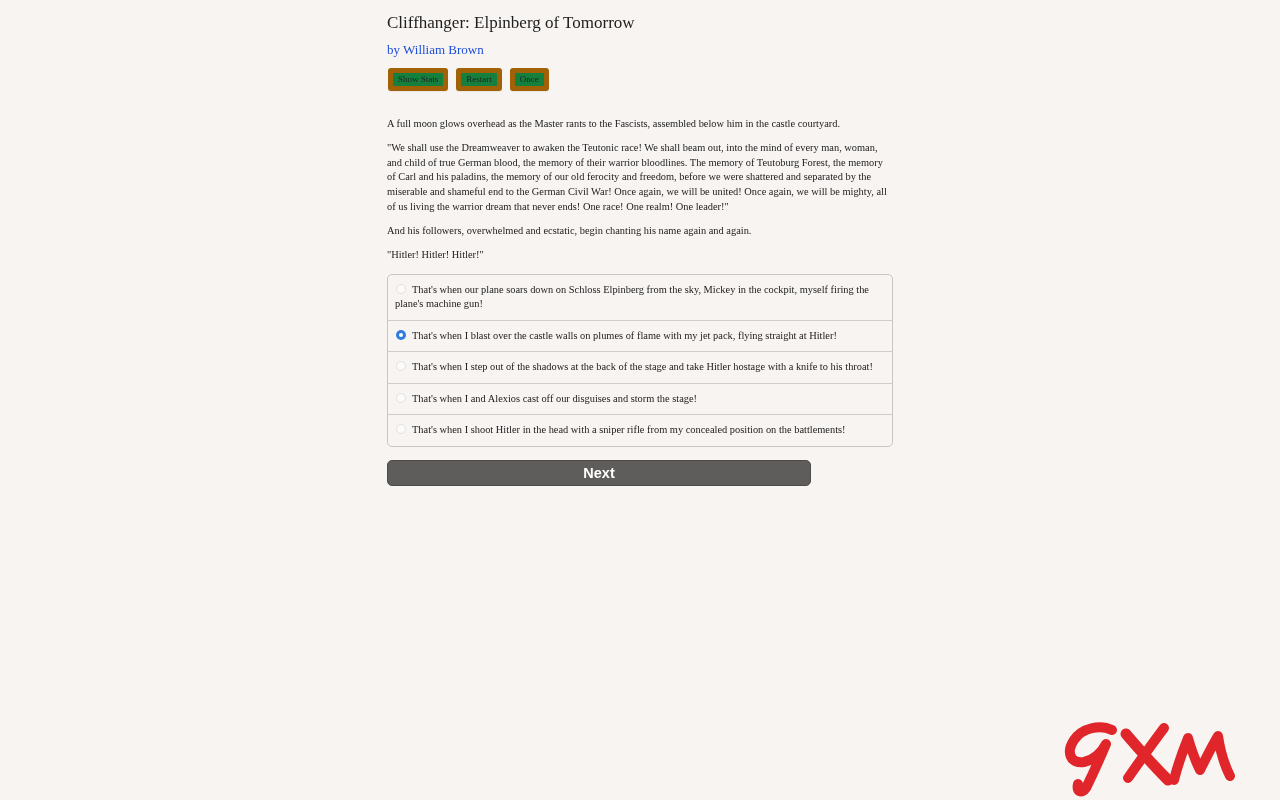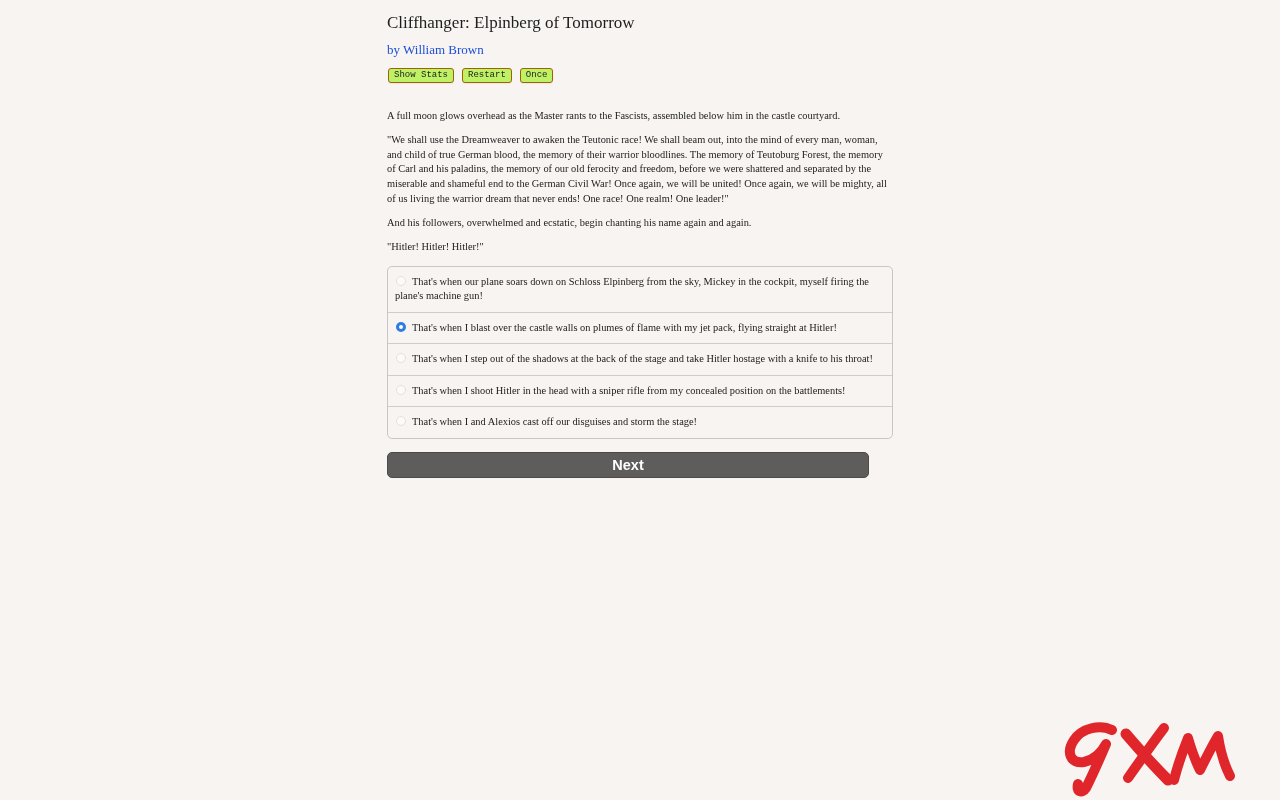--- a/index.html
+++ b/index.html
@@ -34,24 +34,24 @@
       line-height: 18px;
       color: #1d4ed8;
     }
     .toolbar {
       margin-top: 9px;
       display: flex;
       gap: 8px;
       padding-left: 1px;
     }
     .tool-btn {
-      font-family: Liberation Mono, monospace;
+      font-family: Liberation Serif, serif;
       font-size: 9px;
-      background: #bef264;
-      border: 1px solid #a16207;
+      background: #15803d;
+      border: 5px solid #a16207;
       border-radius: 3px;
       padding: 1px 5px 2px 5px;
       line-height: 10px;
       color: #222;
       cursor: pointer;
       box-shadow: 0 1px 1px rgba(0,0,0,0.06);
     }
     .story {
       margin-top: 26px;
       font-size: 10.4px;
@@ -90,21 +90,21 @@
       box-sizing: content-box;
     }
     .radio.checked {
       background: #ffffff;
       border: 3px solid #2f7de0;
       width: 4px;
       height: 4px;
     }
     .next-btn {
       margin-top: 13px;
-      width: 482px;
+      width: 424px;
       height: 26px;
       background: #5f5d5b;
       border: 1px solid #4d4b49;
       border-radius: 5px;
       color: #ffffff;
       font-family: "Liberation Sans", "DejaVu Sans", sans-serif;
       font-weight: bold;
       font-size: 14.5px;
       text-align: center;
       line-height: 25px;
@@ -143,24 +143,24 @@
     <div class="choice">
       <span class="radio"></span><span>That's when our plane soars down on Schloss Elpinberg from the sky, Mickey in the cockpit, myself firing the plane's machine gun!</span>
     </div>
     <div class="choice">
       <span class="radio checked"></span><span>That's when I blast over the castle walls on plumes of flame with my jet pack, flying straight at Hitler!</span>
     </div>
     <div class="choice">
       <span class="radio"></span><span>That's when I step out of the shadows at the back of the stage and take Hitler hostage with a knife to his throat!</span>
     </div>
     <div class="choice">
-      <span class="radio"></span><span>That's when I shoot Hitler in the head with a sniper rifle from my concealed position on the battlements!</span>
+      <span class="radio"></span><span>That's when I and Alexios cast off our disguises and storm the stage!</span>
     </div>
     <div class="choice">
-      <span class="radio"></span><span>That's when I and Alexios cast off our disguises and storm the stage!</span>
+      <span class="radio"></span><span>That's when I shoot Hitler in the head with a sniper rifle from my concealed position on the battlements!</span>
     </div>
   </div>
 
   <div class="next-btn">Next</div>
 </div>
 
 <div class="watermark">
   <svg width="185" height="80" viewBox="0 0 185 80">
     <g fill="none" stroke="#e0262a" stroke-linecap="round" stroke-linejoin="round">
 

